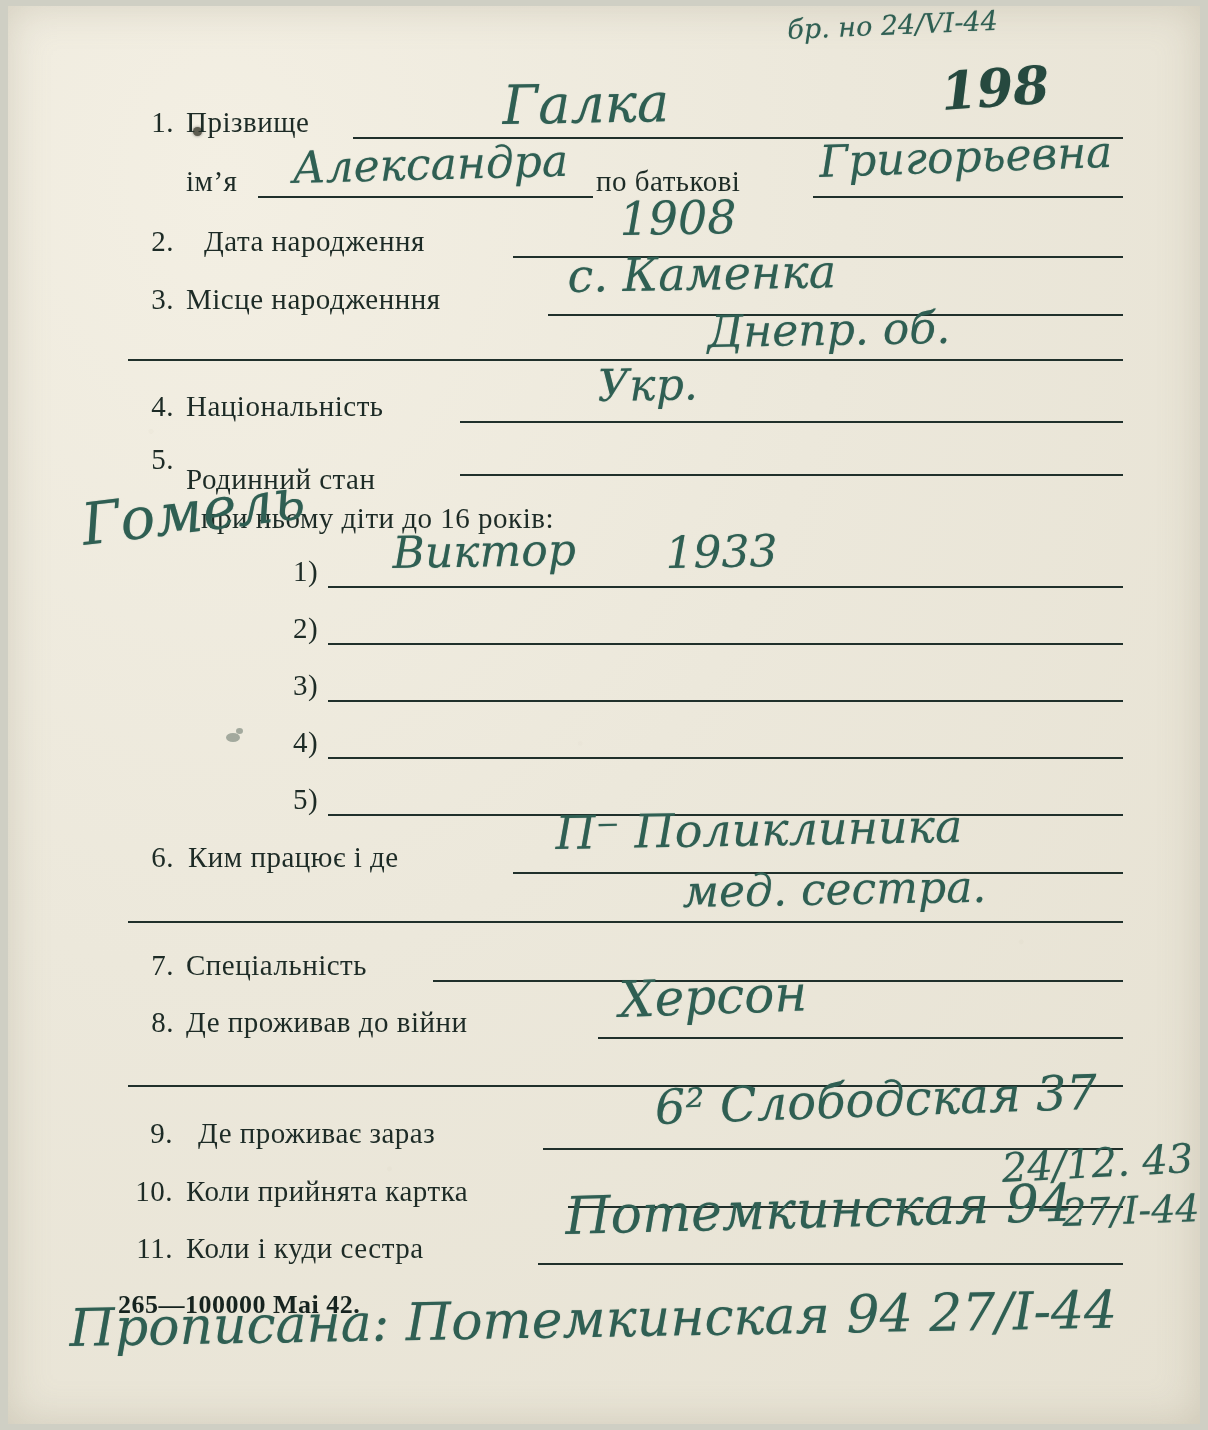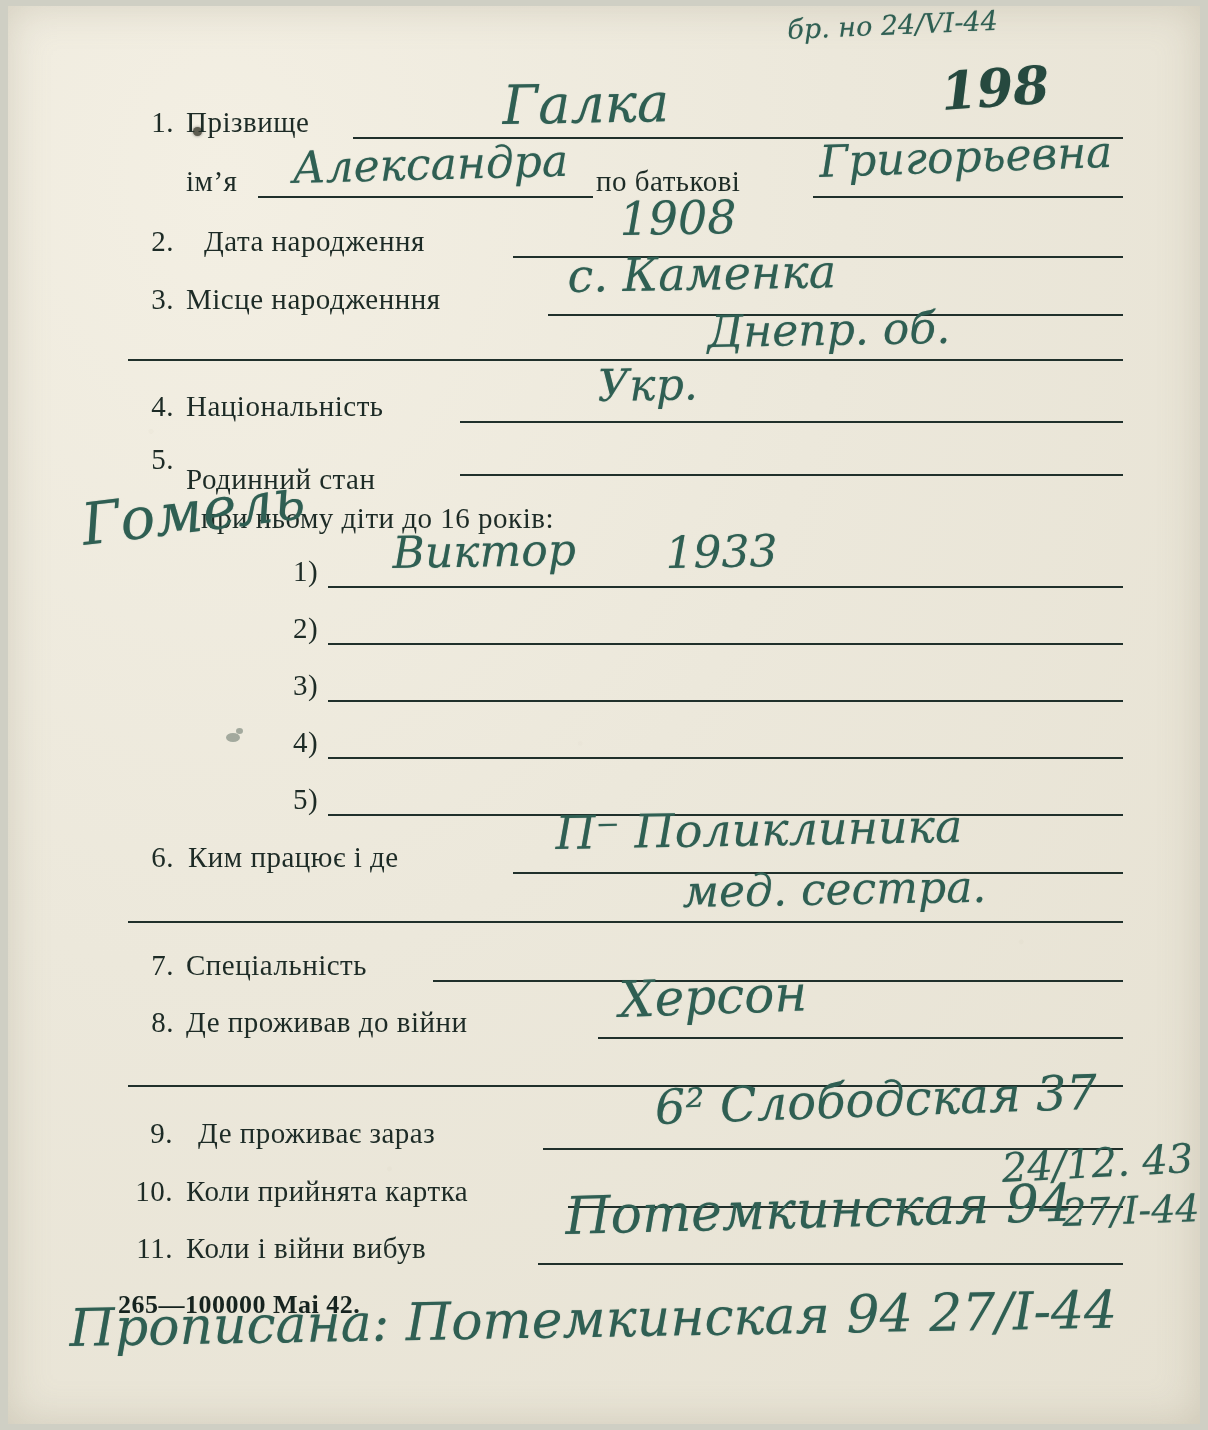--- a/index.html
+++ b/index.html
@@ -179,21 +179,21 @@
   <div class="printed" style="left:178px; top:1111px;margin-left:12px;">Де проживає зараз</div>
   <div class="rule" style="left:535px; top:1142px; width:580px;"></div>
   <div class="hw" style="left:648px; top:1073px; font-size:48px; transform: rotate(-2deg);">6² Слободская 37</div>
 
   <div class="printed num" style="left:110px; top:1169px; width:55px;">10.</div>
   <div class="printed" style="left:178px; top:1169px;">Коли прийнята картка</div>
   <div class="rule" style="left:560px; top:1200px; width:555px;"></div>
   <div class="hw" style="left:995px; top:1139px; font-size:40px; transform: rotate(-3deg);">24/12. 43</div>
 
   <div class="printed num" style="left:110px; top:1226px; width:55px;">11.</div>
-  <div class="printed" style="left:178px; top:1226px;">Коли і війни вибув</div>
+  <div class="printed" style="left:178px; top:1226px;">Коли і куди сестра</div>
   <div class="rule" style="left:530px; top:1257px; width:585px;"></div>
   <div class="hw" style="left:558px; top:1180px; font-size:52px; transform: rotate(-1.5deg);">Потемкинская 94</div>
   <div class="hw" style="left:1055px; top:1185px; font-size:38px; transform: rotate(-2deg);">27/I-44</div>
 
   <div class="footer-print" style="left:110px; top:1284px;">265—100000 Mai 42.</div>
 
   <div class="hw" style="left:62px; top:1292px; font-size:52px; transform: rotate(-1deg);">Прописана: Потемкинская 94 27/I-44</div>
 </div>
 
 </body></html>

